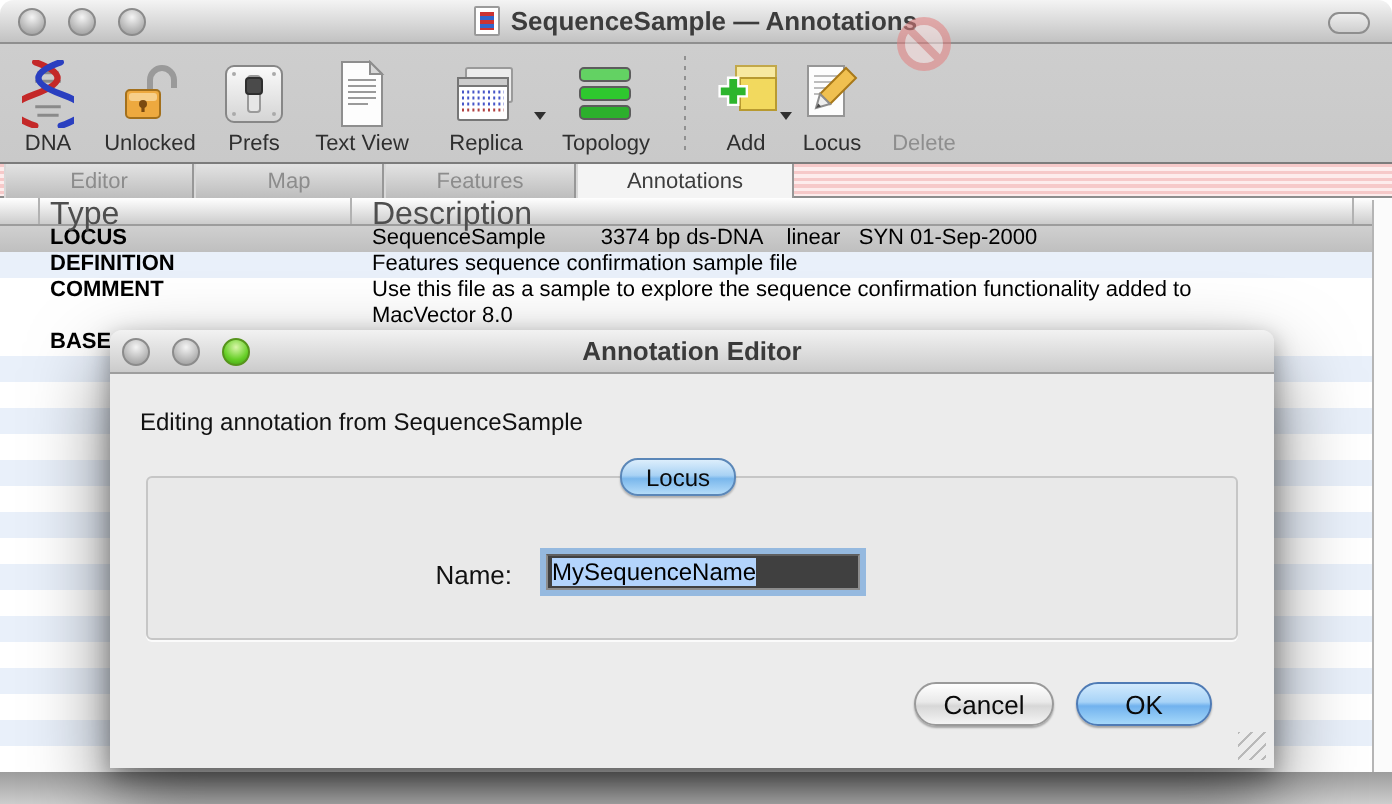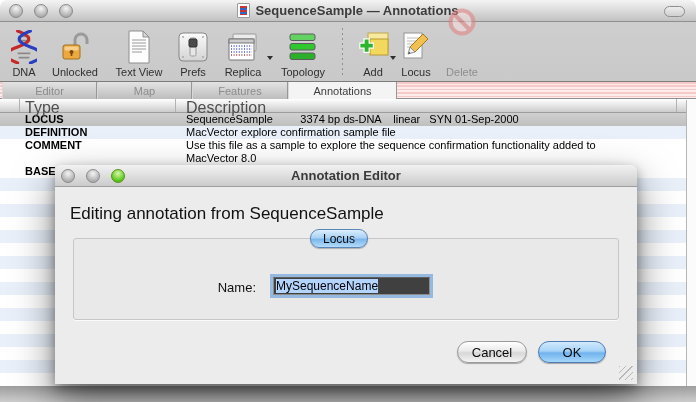--- a/index.html
+++ b/index.html
@@ -82,21 +82,21 @@
   
   .dialog { position:absolute; left:55px; top:165px; width:582px; height:219px;
             border-radius:6px 6px 0 0; background:#ececec;
             box-shadow:0 18px 40px rgba(0,0,0,.5), 0 4px 12px rgba(0,0,0,.35); }
   .dlg-titlebar { height:22px; border-radius:6px 6px 0 0;
                   background:linear-gradient(#f2f2f2,#cbcbcb);
                   border-bottom:1px solid #9e9e9e; position:relative;
                   display:flex; align-items:center; justify-content:center; }
   .dlg-title { font-size:13px; font-weight:bold; color:#3a3a3a; }
   .dlg-lights { position:absolute; left:6px; top:4px; display:flex; gap:11px; }
-  .dlg-msg { position:absolute; left:15px; top:39px; font-size:17px; color:#111; }
+  .dlg-msg { position:absolute; left:15px; top:39px; font-size:12px; color:#111; }
   .groupbox { position:absolute; left:18px; top:73px; width:546px; height:82px;
               background:#e9e9e9; border:1px solid #c6c6c6; border-radius:3px;
               box-shadow:0 1px 0 rgba(255,255,255,.8); }
   .cat-btn { position:absolute; left:255px; top:64px; width:58px; height:19px;
              border-radius:9px; border:1px solid #5b87b8; font-size:12px; color:#0a0a0a;
              background:linear-gradient(#dceefc,#a9d2f4 45%,#7ab7ec 55%,#b4dcf9);
              display:flex; align-items:center; justify-content:center;
              box-shadow:0 1px 1px rgba(0,0,0,.25); }
   .name-label { position:absolute; left:120px; top:115px; width:81px;
                 text-align:right; font-size:13px; color:#111; }
@@ -157,37 +157,20 @@
             <path d="M15,15 v-6 a6,6 0 0 1 12,0 v4" fill="none" stroke="#9a9a9a" stroke-width="3"></path>
             <rect x="3" y="14" width="17" height="14" rx="2" fill="#eda93f" stroke="#a3701c"></rect>
             <rect x="4.5" y="15.5" width="14" height="4" rx="1.5" fill="#f7cf8a"></rect>
             <circle cx="11.5" cy="21" r="2" fill="#7a4a10"></circle>
             <rect x="10.7" y="21" width="1.6" height="4" fill="#7a4a10"></rect>
           </svg>
         </div>
         <div class="tb-label">Unlocked</div>
       </div>
 
-      <div class="tb-item w-txt">
-        <div class="ic">
-          <svg width="26" height="34" viewBox="0 0 26 34">
-            <path d="M3,1 h14 l6,6 v26 h-20 z" fill="#fdfdfd" stroke="#8e8e8e"></path>
-            <path d="M17,1 l6,6 h-6 z" fill="#d8d8d8" stroke="#8e8e8e"></path>
-            <g stroke="#9a9a9a" stroke-width="1">
-              <line x1="6" y1="10" x2="20" y2="10"></line>
-                <line x1="6" y1="13" x2="20" y2="13"></line>
-              <line x1="6" y1="16" x2="20" y2="16"></line>
-                <line x1="6" y1="19" x2="20" y2="19"></line>
-              <line x1="6" y1="22" x2="16" y2="22"></line>
-            </g>
-          </svg>
-        </div>
-        <div class="tb-label">Text View</div>
-      </div>
-
       <div class="tb-item w-prf">
         <div class="ic">
           <svg width="30" height="30" viewBox="0 0 30 30">
             <rect x="1" y="1" width="28" height="28" rx="4" fill="url(#pg)" stroke="#878787"></rect>
             <defs>
                 <linearGradient id="pg" x1="0" y1="0" x2="0" y2="1">
               <stop offset="0" stop-color="#fbfbfb"></stop>
                   <stop offset="1" stop-color="#d4d4d4"></stop>
             </linearGradient>
               </defs>
@@ -195,20 +178,37 @@
               <circle cx="25" cy="5" r="1" fill="#aaa"></circle>
             <circle cx="5" cy="25" r="1" fill="#aaa"></circle>
               <circle cx="25" cy="25" r="1" fill="#aaa"></circle>
             <rect x="12" y="6" width="6" height="18" rx="1.5" fill="#e6e6e6" stroke="#9a9a9a"></rect>
             <rect x="11" y="7" width="8" height="8" rx="1.5" fill="#4a4a4a" stroke="#2e2e2e"></rect>
           </svg>
         </div>
         <div class="tb-label">Prefs</div>
       </div>
 
+      <div class="tb-item w-txt">
+        <div class="ic">
+          <svg width="26" height="34" viewBox="0 0 26 34">
+            <path d="M3,1 h14 l6,6 v26 h-20 z" fill="#fdfdfd" stroke="#8e8e8e"></path>
+            <path d="M17,1 l6,6 h-6 z" fill="#d8d8d8" stroke="#8e8e8e"></path>
+            <g stroke="#9a9a9a" stroke-width="1">
+              <line x1="6" y1="10" x2="20" y2="10"></line>
+                <line x1="6" y1="13" x2="20" y2="13"></line>
+              <line x1="6" y1="16" x2="20" y2="16"></line>
+                <line x1="6" y1="19" x2="20" y2="19"></line>
+              <line x1="6" y1="22" x2="16" y2="22"></line>
+            </g>
+          </svg>
+        </div>
+        <div class="tb-label">Text View</div>
+      </div>
+
       <div class="tb-item w-rep">
         <div class="ic">
           <svg width="30" height="30" viewBox="0 0 30 30">
             <rect x="5" y="2" width="23" height="17" rx="1" fill="#ececec" stroke="#9a9a9a"></rect>
             <rect x="1" y="7" width="25" height="21" rx="1" fill="#ffffff" stroke="#767676"></rect>
             <rect x="1" y="7" width="25" height="4" fill="#cccccc" stroke="#767676"></rect>
             <g stroke-dasharray="1,1.6" stroke-width="1.6">
               <line x1="3" y1="14" x2="24" y2="14" stroke="#4656c8"></line>
               <line x1="3" y1="17" x2="24" y2="17" stroke="#4656c8"></line>
               <line x1="3" y1="20" x2="24" y2="20" stroke="#4656c8"></line>
@@ -288,21 +288,21 @@
       <div class="th-type">Type</div>
       <div class="th-desc">Description</div>
     </div>
 
     <div class="row sel h1">
       <div class="c-type">LOCUS</div>
       <div class="c-desc">SequenceSample         3374 bp ds-DNA    linear   SYN 01-Sep-2000</div>
     </div>
     <div class="row blue h1">
       <div class="c-type">DEFINITION</div>
-      <div class="c-desc">MacVector explore confirmation sample file</div>
+      <div class="c-desc">Features sequence confirmation sample file</div>
     </div>
     <div class="row h2">
       <div class="c-type">COMMENT</div>
       <div class="c-desc">Use this file as a sample to explore the sequence confirmation functionality added to
 MacVector 8.0</div>
     </div>
     <div class="row h1">
       <div class="c-type">BASE</div>
       <div class="c-desc"></div>
     </div>

